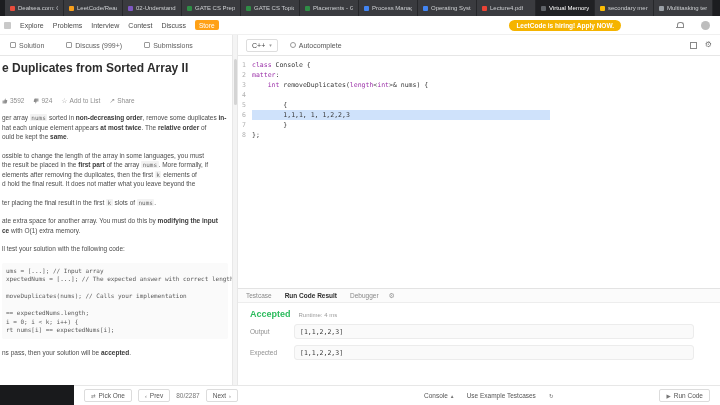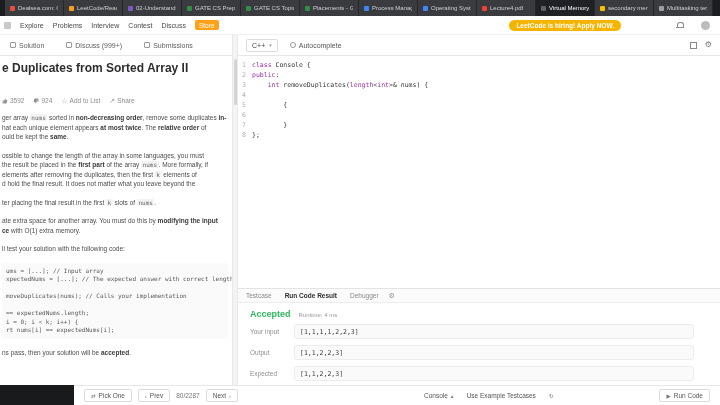--- a/index.html
+++ b/index.html
@@ -265,36 +265,37 @@
   </div>
 
   <div class="right-panel">
     <div class="editor" id="editor-lines">
         <div class="cl">
           <span class="g">1</span>
           <span class="t"><span class="kw">class</span><span> Console {</span></span>
         </div>
         <div class="cl">
           <span class="g">2</span>
-          <span class="t"><span class="kw">public</span><span>:</span></span>
+          <span class="t"><span class="kw">matter</span><span>:</span></span>
         </div>
         <div class="cl">
           <span class="g">3</span>
           <span class="t"><span>    </span><span class="kw">int</span><span> removeDuplicates(</span><span class="kw">length</span><span>&lt;</span><span class="kw">int</span><span>&gt;&amp; nums) {</span></span>
         </div>
         <div class="cl">
           <span class="g">4</span>
           <span class="t"></span>
         </div>
         <div class="cl">
           <span class="g">5</span>
           <span class="t"><span>        {</span></span>
         </div>
         <div class="cl hl">
           <span class="g">6</span>
+          <span class="t"><span>        1,1,1, 1, 1,2,2,3</span></span>
         </div>
         <div class="cl">
           <span class="g">7</span>
           <span class="t"><span>        }</span></span>
         </div>
         <div class="cl">
           <span class="g">8</span>
           <span class="t"><span>};</span></span>
         </div>
       </div>
@@ -307,24 +308,20 @@
             <span class="ctab">Debugger</span>
           </div>
         <span class="gear2">⚙</span>
       </div>
       <div class="cbody">
         <div class="status">
           <span class="ok">Accepted</span>
           <span class="rt">Runtime: 4 ms</span>
         </div>
         <div id="console-rows">
-            <div class="iorow">
-              <span class="lbl">Your input</span>
-              <span class="val">[1,1,1,1,2,2,3]</span>
-            </div>
             <div class="iorow">
               <span class="lbl">Output</span>
               <span class="val">[1,1,2,2,3]</span>
             </div>
             <div class="iorow">
               <span class="lbl">Expected</span>
               <span class="val">[1,1,2,2,3]</span>
             </div>
           </div>
       </div>

